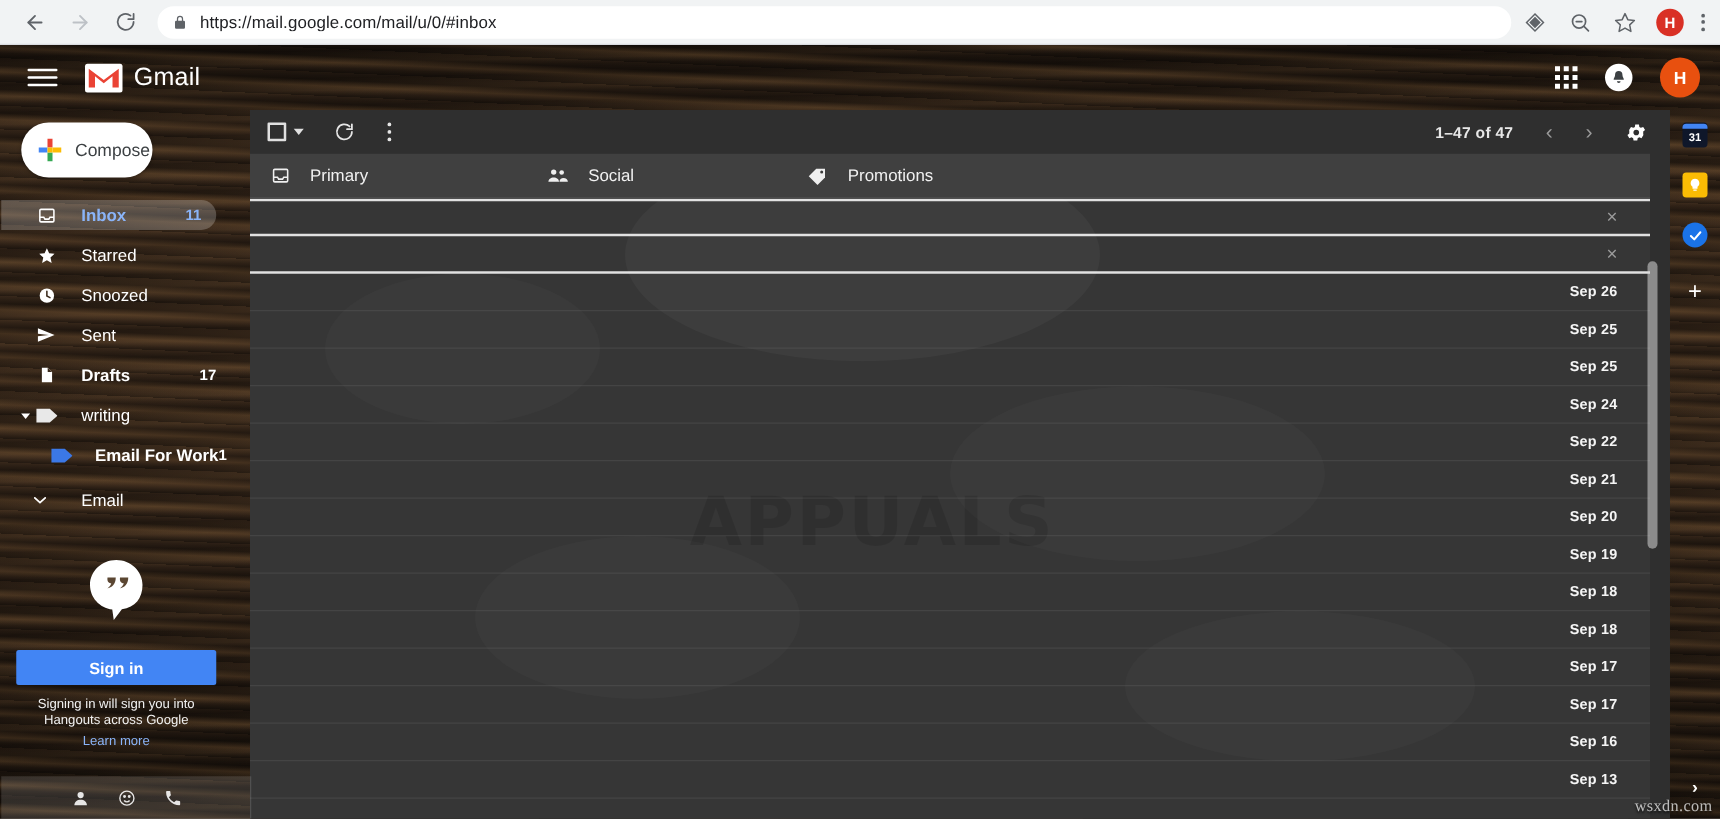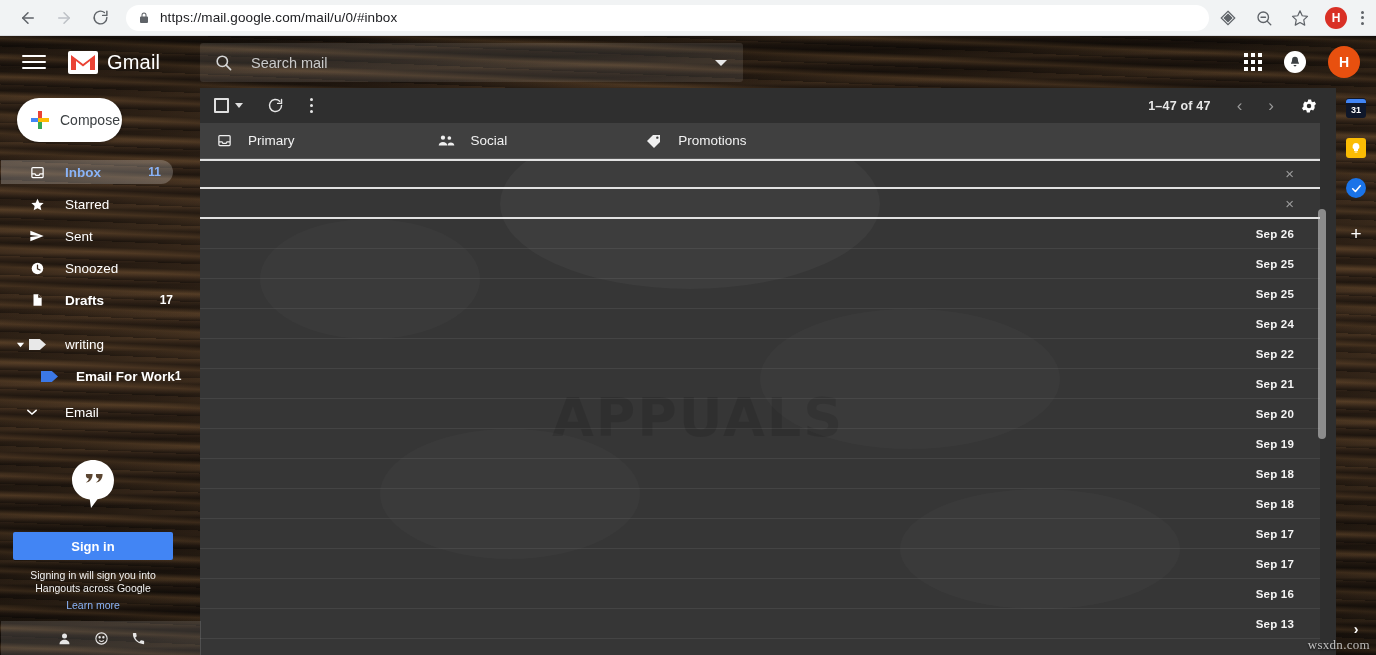--- a/index.html
+++ b/index.html
@@ -348,30 +348,20 @@
       </div>
     <div class="gm-logo">
       <div class="gm-logo-mark">
         <svg width="28" height="21" viewBox="0 0 28 21">
           <rect x="0" y="0" width="28" height="21" fill="#fff"></rect>
           <path d="M2 3 L14 12 L26 3 L26 18 L21 18 L21 9 L14 14.5 L7 9 L7 18 L2 18 Z" fill="#ea4335"></path>
         </svg>
       </div>
       <span class="gm-logo-text">Gmail</span>
     </div>
-    <div class="search-box">
-      <span class="search-icon">
-        <svg width="19" height="19" viewBox="0 0 24 24" fill="none" stroke="currentColor" stroke-width="2" stroke-linecap="round">
-            <circle cx="10.5" cy="10.5" r="6.5"></circle>
-            <line x1="15.3" y1="15.3" x2="21" y2="21"></line>
-          </svg>
-      </span>
-      <span class="search-input-text">Search mail</span>
-      <span class="search-caret"></span>
-    </div>
     <div class="gm-header-right">
       <span class="apps-grid">
           <i></i>
           <i></i>
           <i></i>
           <i></i>
           <i></i>
           <i></i>
           <i></i>
           <i></i>
@@ -418,51 +408,51 @@
           <svg width="15" height="15" viewBox="0 0 24 24" fill="currentColor">
               <polygon points="12 2.6 14.9 9 21.8 9.7 16.6 14.4 18.1 21.3 12 17.8 5.9 21.3 7.4 14.4 2.2 9.7 9.1 9"></polygon>
             </svg>
         </span>
         <span class="lbl">Starred</span>
         <span class="cnt"></span>
       </div>
 
       <div class="nav-item" style="margin-top:8px">
         <span class="ico">
-          <svg width="16" height="16" viewBox="0 0 24 24" fill="currentColor">
-              <path d="M2 4 22 12 2 20 2 13.5 15 12 2 10.5z"></path>
-            </svg>
-        </span>
-        <span class="lbl">Sent</span>
-        <span class="cnt"></span>
-      </div>
-
-      <div class="nav-item" style="margin-top:8px">
-        <span class="ico">
           <svg width="15" height="15" viewBox="0 0 24 24" fill="currentColor">
               <circle cx="12" cy="12" r="9.2"></circle>
               <path d="M12 6.5v6l4 2" stroke="#3b2a1c" stroke-width="2" fill="none" stroke-linecap="round"></path>
             </svg>
         </span>
         <span class="lbl">Snoozed</span>
+        <span class="cnt"></span>
+      </div>
+
+      <div class="nav-item" style="margin-top:8px">
+        <span class="ico">
+          <svg width="16" height="16" viewBox="0 0 24 24" fill="currentColor">
+              <path d="M2 4 22 12 2 20 2 13.5 15 12 2 10.5z"></path>
+            </svg>
+        </span>
+        <span class="lbl">Sent</span>
         <span class="cnt"></span>
       </div>
 
       <div class="nav-item bold" style="margin-top:8px">
         <span class="ico">
           <svg width="14" height="16" viewBox="0 0 24 24" fill="currentColor">
               <path d="M6 2h8l6 6v14H6z"></path>
               <path d="M14 2v6h6" fill="#3b2a1c"></path>
             </svg>
         </span>
         <span class="lbl">Drafts</span>
         <span class="cnt">17</span>
       </div>
 
-      <div class="nav-item" style="margin-top:20px">
+      <div class="nav-item" style="margin-top:8px">
         <span class="twisty">
           <svg width="9" height="9" viewBox="0 0 10 10" fill="#ffffff">
               <polygon points="1,3 9,3 5,8"></polygon>
             </svg>
         </span>
         <span class="ico">
           <svg width="17" height="13" viewBox="0 0 22 16" fill="#e8e8e8">
               <path d="M0 1h14l8 7-8 7H0z"></path>
             </svg>
         </span>

